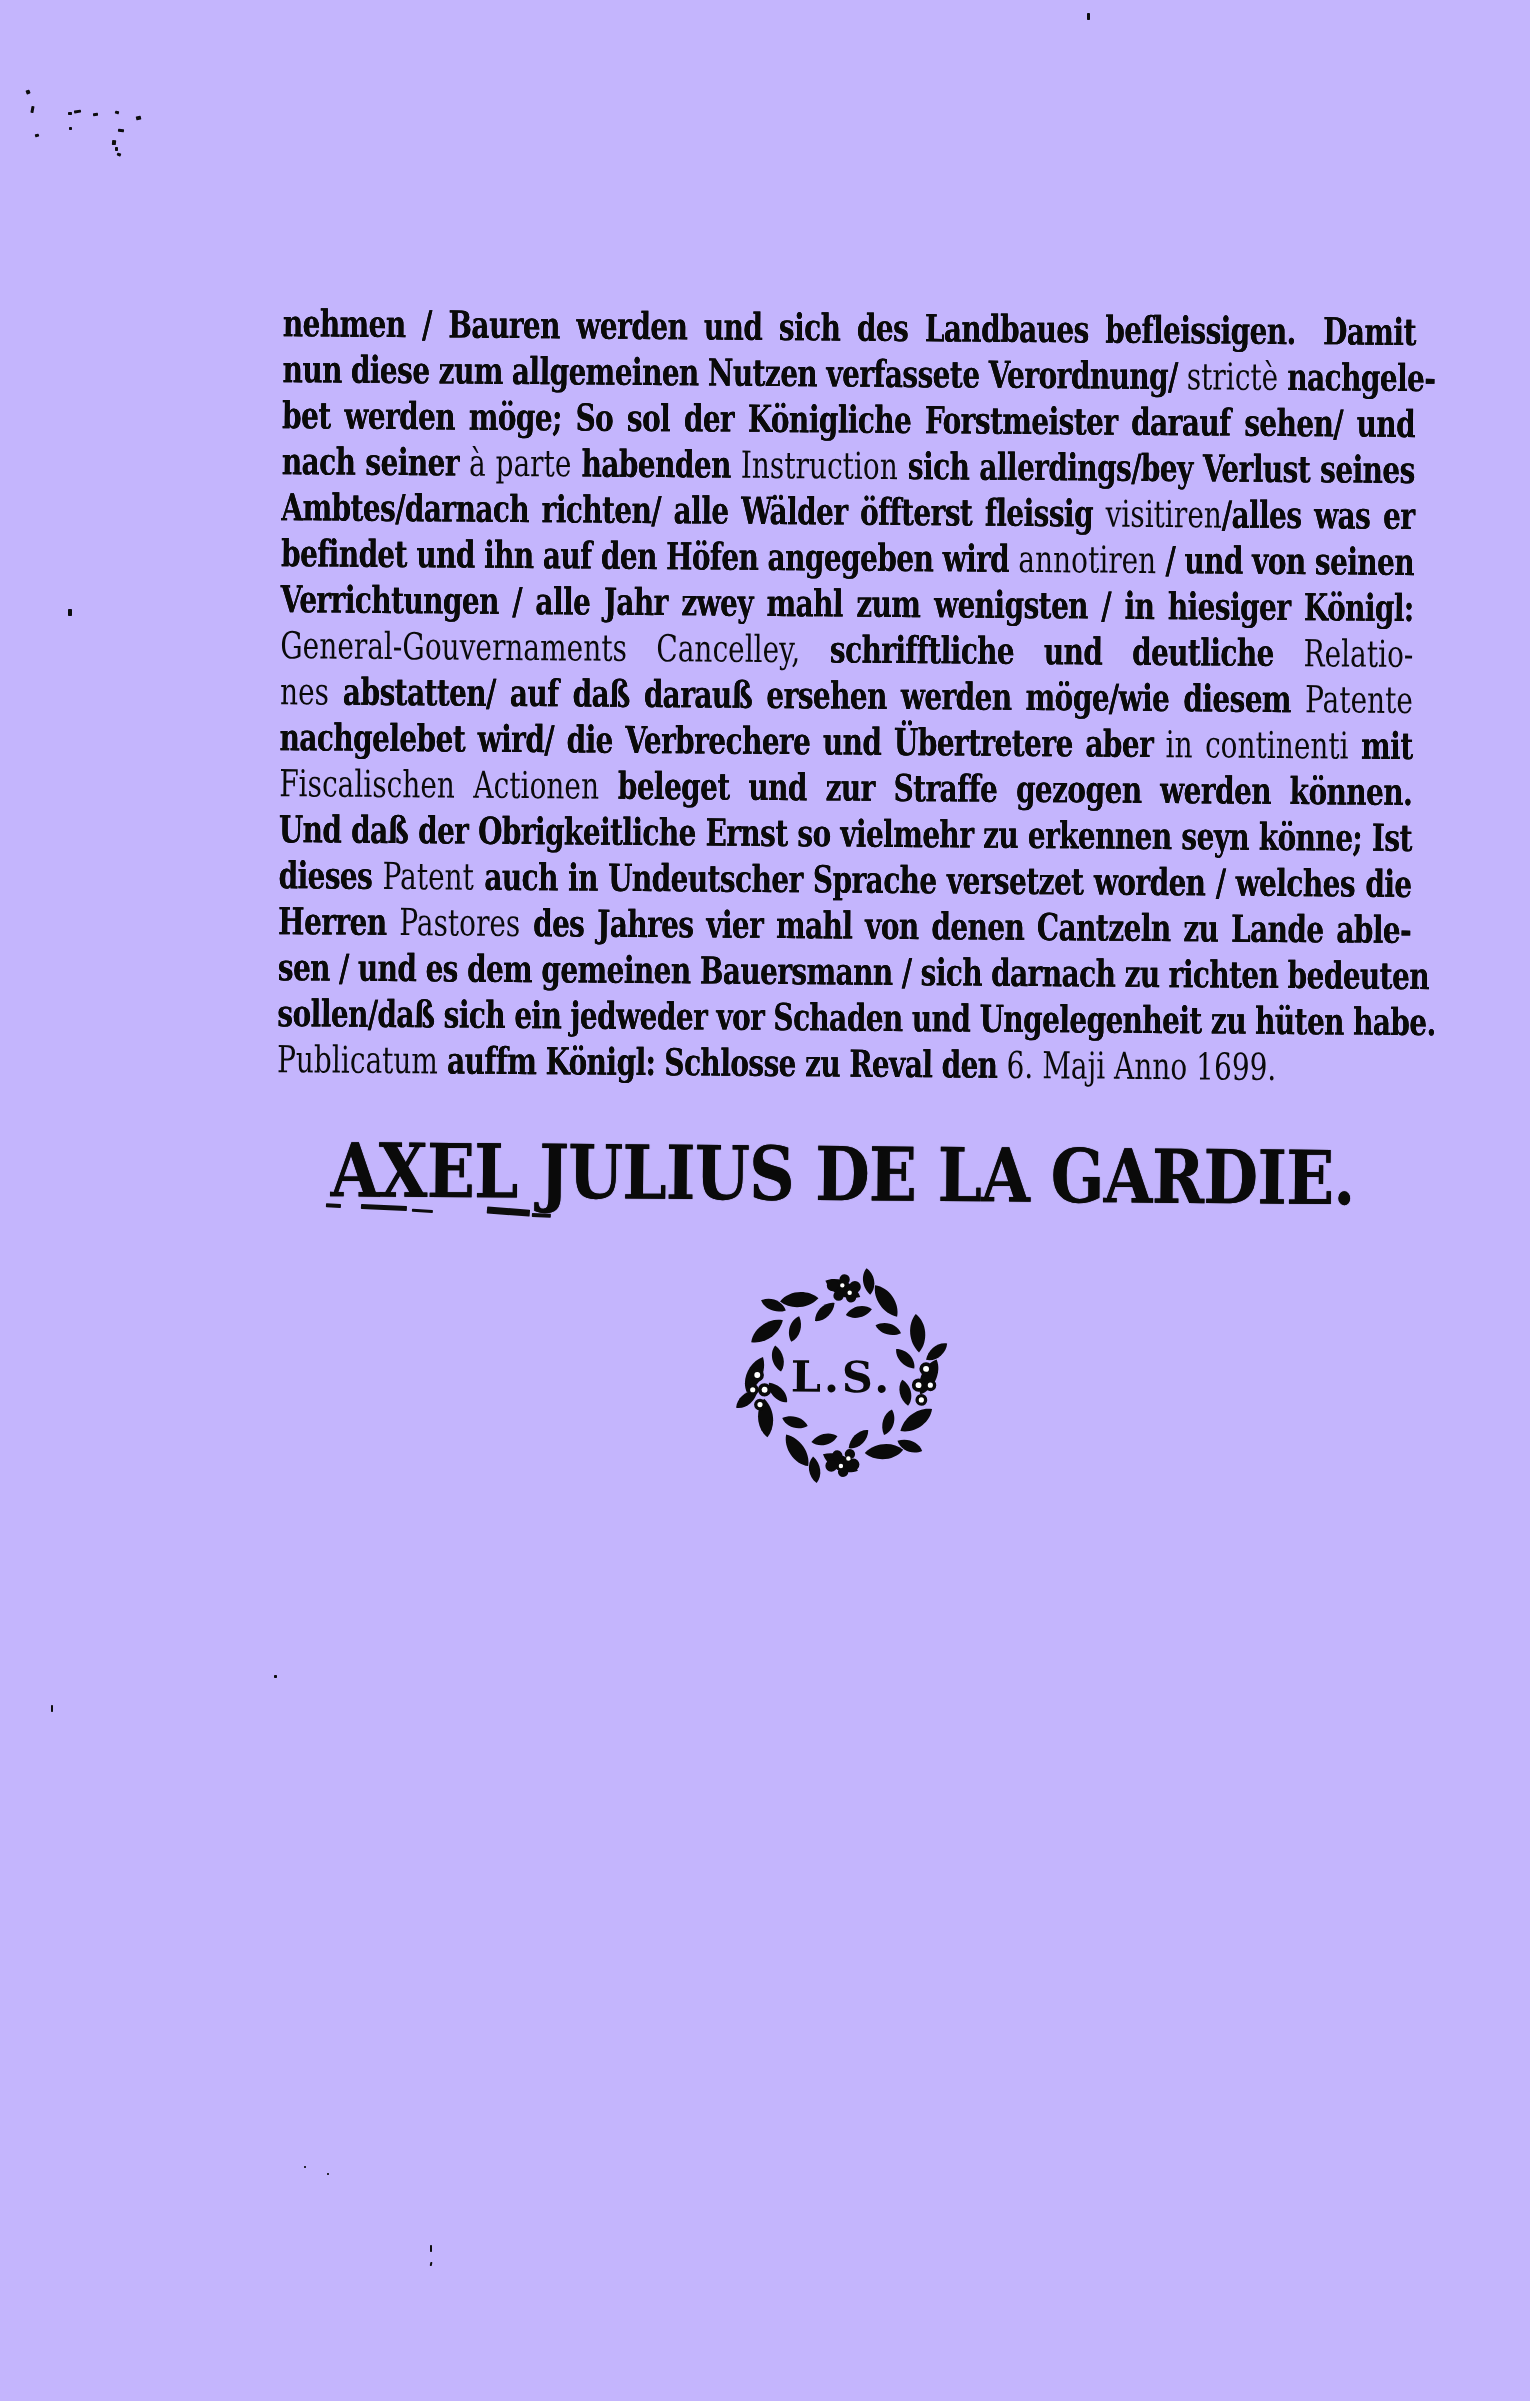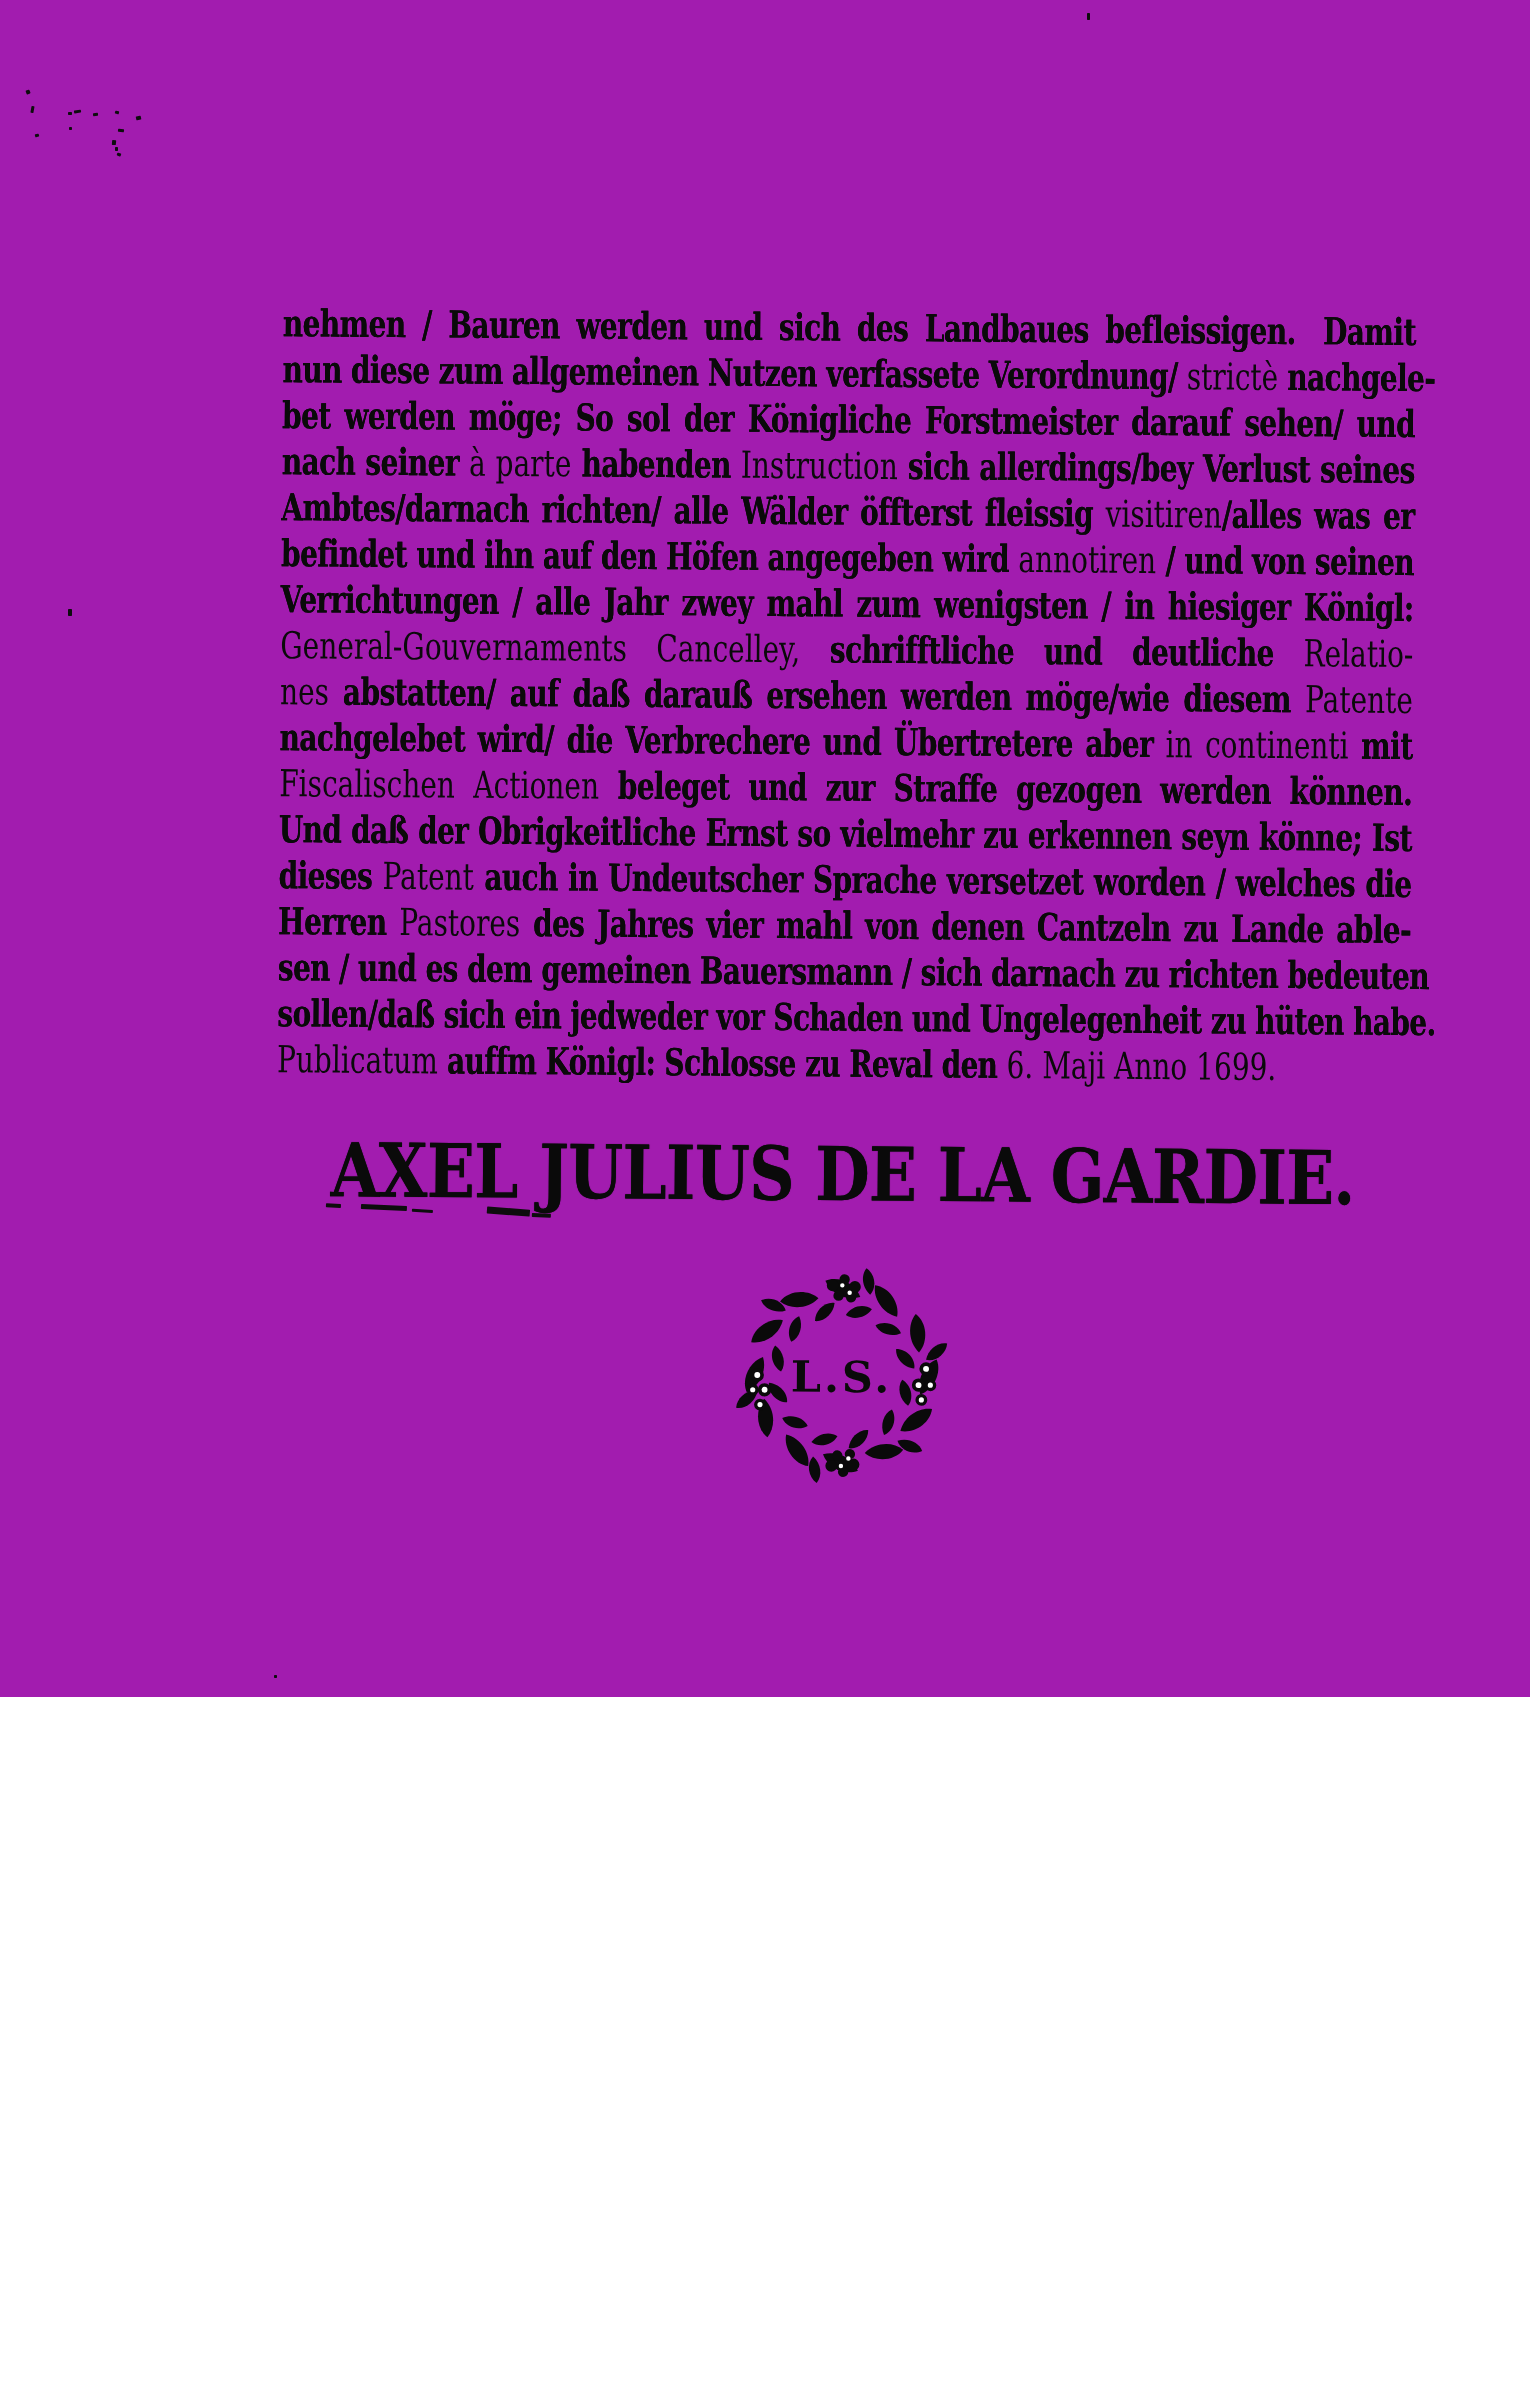--- a/index.html
+++ b/index.html
@@ -1,16 +1,16 @@
 <!DOCTYPE html>
 <html style="font-size:11.8px"><head>
 <meta charset="utf-8">
 <style>
   html,body{margin:0;padding:0;background:#ffffff;}
-  .sheet{position:relative;width:1530px;height:1697px;background:#a21caf;overflow:hidden;
+  .sheet{position:relative;width:1530px;height:2401px;background:#c4b5fd;overflow:hidden;
          color:#0a0a0a;font-family:"DejaVu Serif",serif;}
   .tilt{position:absolute;left:0;top:0;width:1530px;height:2401px;
         transform:rotate(0.45deg);transform-origin:765px 309px;}
 
   
   .body-text{position:absolute;left:283px;top:305px;width:1133px;font-size:28px;}
   .bodyline{height:46px;line-height:46px;text-align:justify;text-align-last:justify;
             white-space:nowrap;transform:scaleY(1.33);transform-origin:50% 50%;}
   .bodyline:last-child{text-align-last:left;}
   .fraktur{font-weight:700;letter-spacing:-0.6px;text-shadow:0 0 0.5px #0a0a0a;}

